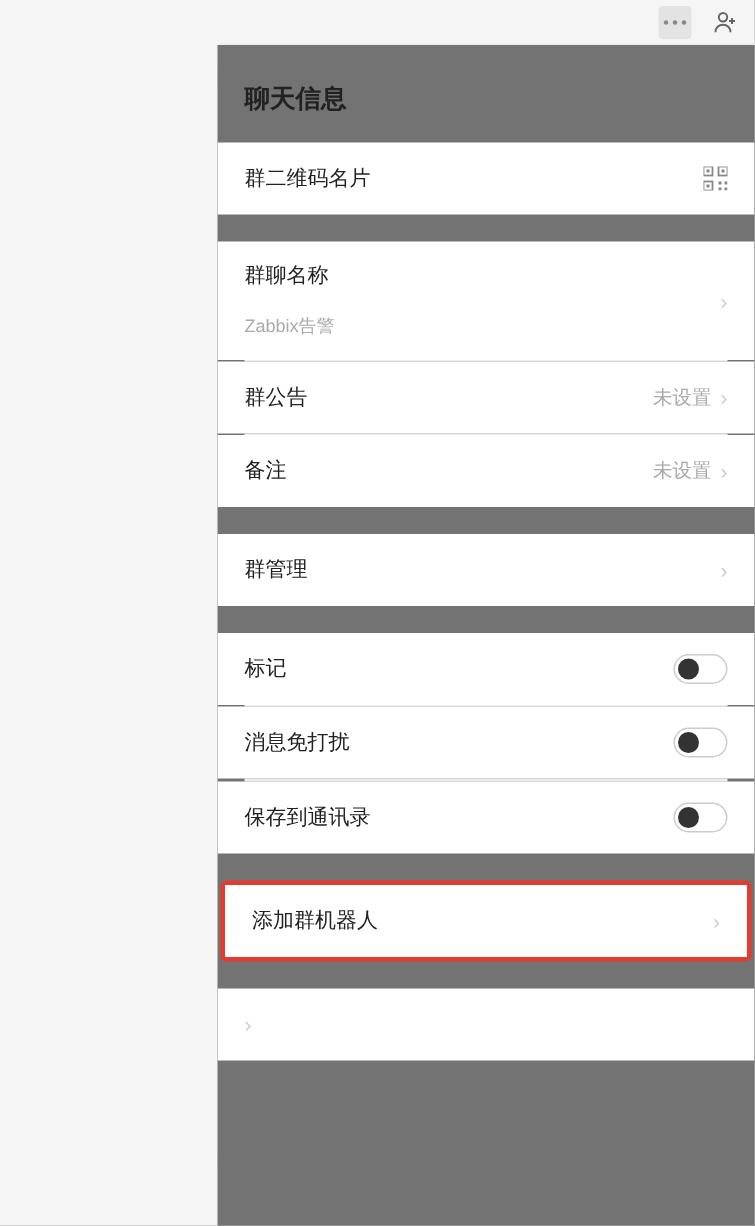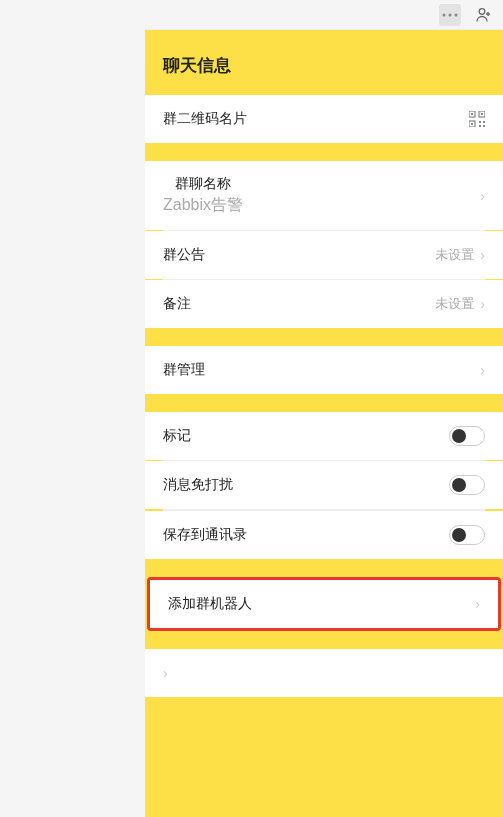--- a/index.html
+++ b/index.html
@@ -52,21 +52,21 @@
       width: 22px; height: 22px;
       display: flex;
       align-items: center;
       justify-content: center;
       cursor: pointer;
     }
     .right-panel {
       position: absolute;
       right: 0; top: 30px; bottom: 0;
       width: 358px;
-      background: #fde047;
+      background: #737373;
       z-index: 1;
       overflow-y: auto;
     }
     .header {
       padding: 24px 18px 18px;
       font-size: 17px;
       font-weight: 600;
       color: #222;
     }
     .row {
@@ -76,25 +76,25 @@
       padding: 14px 18px;
       background: #fff;
       cursor: pointer;
       min-height: 48px;
     }
     .row-label {
       font-size: 14px;
       color: #222;
     }
     .row-sub {
-      font-size: 16px;
+      font-size: 12px;
       color: #aaa;
-      margin-top: 2px;
-    }
-    .row-left { display: flex; flex-direction: column; text-align: center; }
+      margin-top: 16px;
+    }
+    .row-left { display: flex; flex-direction: column; }
     .row-right {
       display: flex;
       align-items: center;
       gap: 6px;
     }
     .value-text {
       font-size: 13px;
       color: #aaa;
     }
     .chevron {

